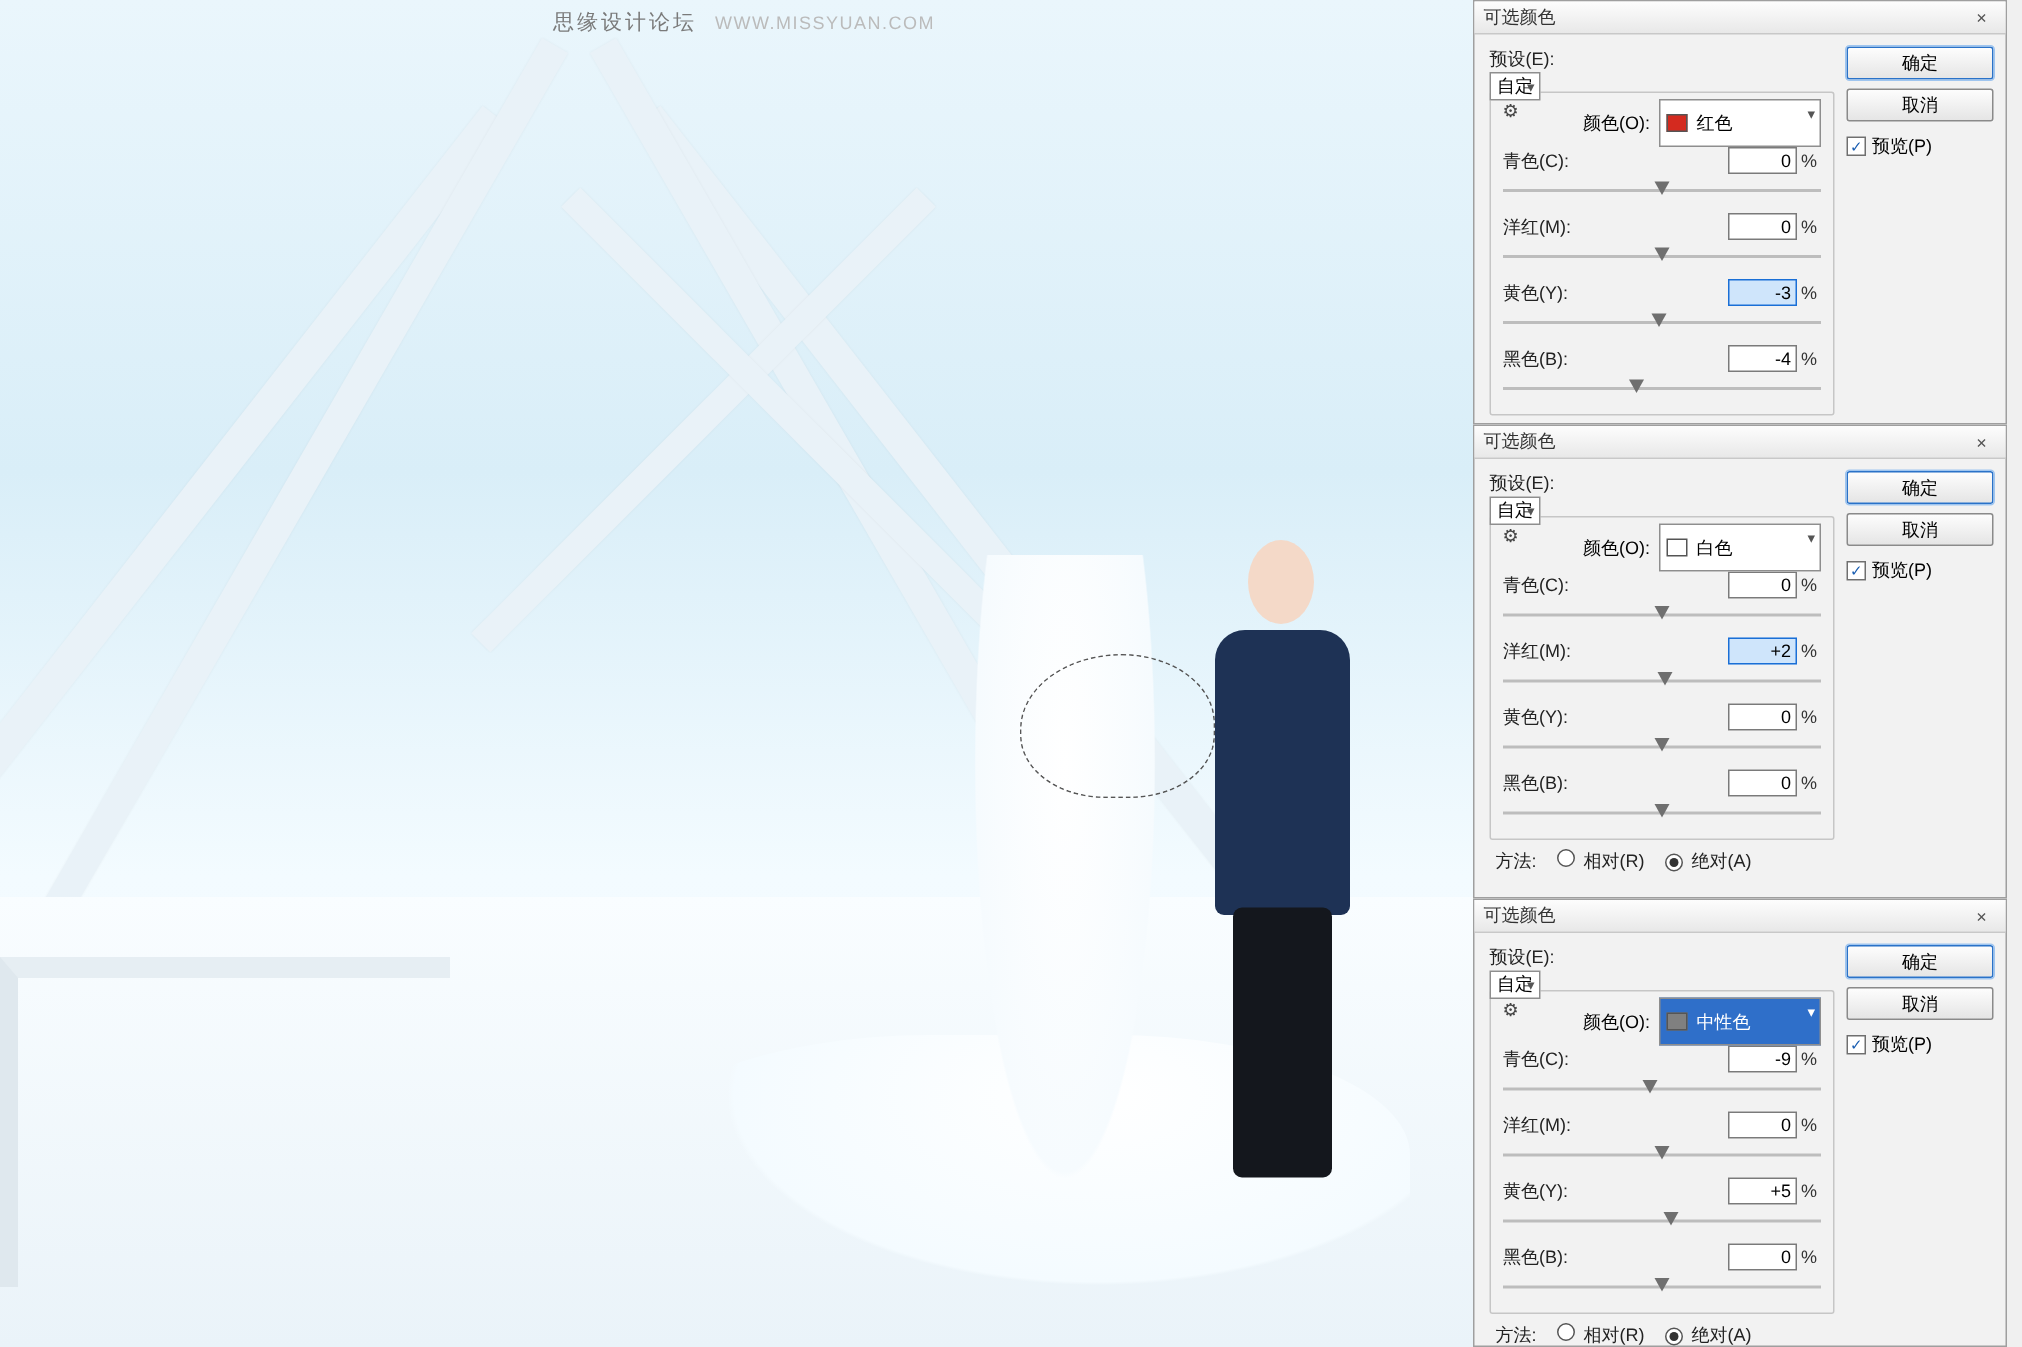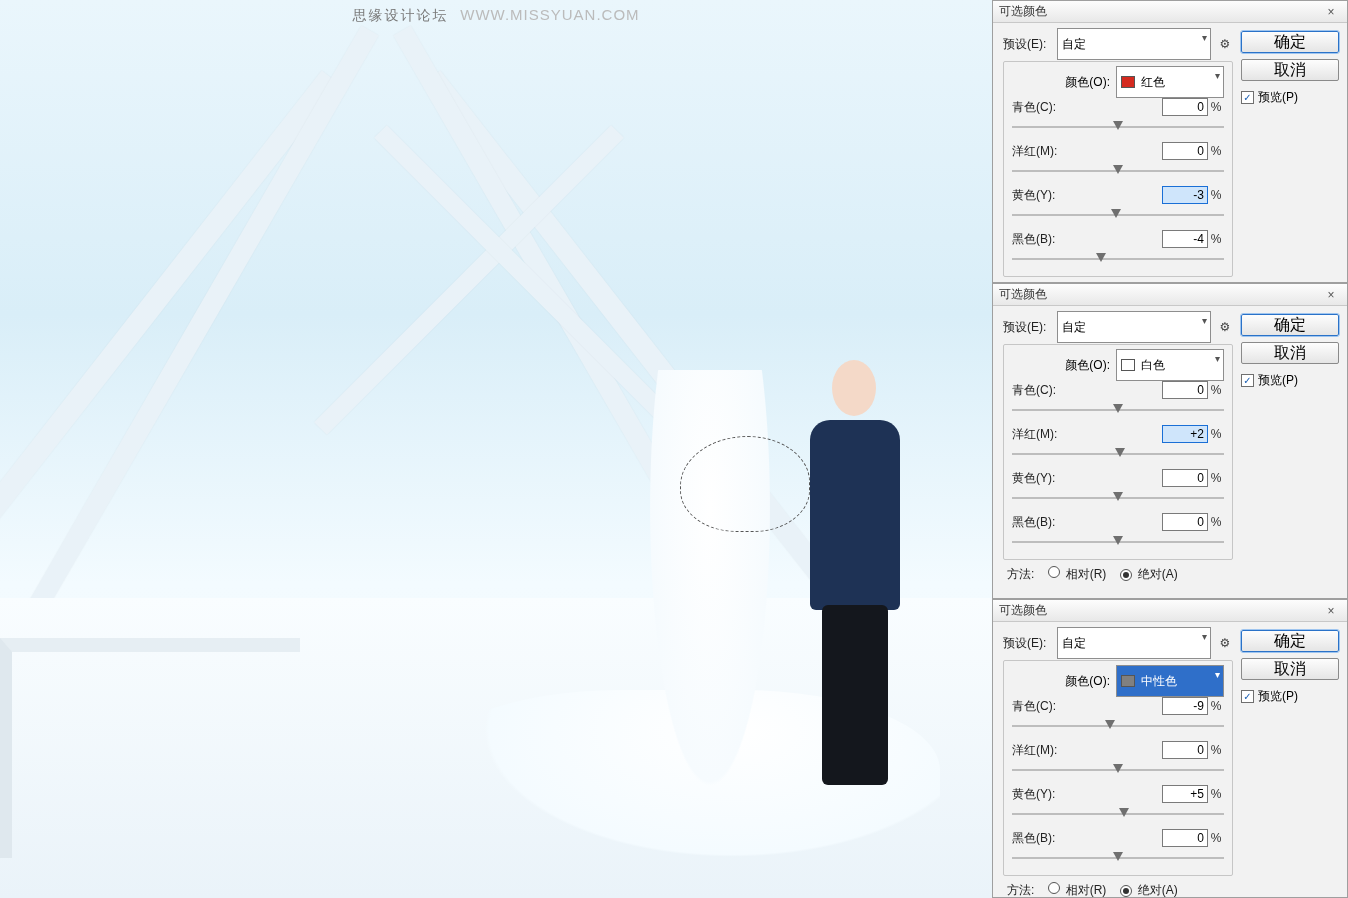--- a/index.html
+++ b/index.html
@@ -18,21 +18,21 @@
     width: 992px; height: 898px;
     background: linear-gradient(180deg,#eaf6fc 0%,#d9eef8 35%,#f3fbff 65%,#eef7fc 100%);
     overflow: hidden;
   }
   .watermark {
     position: absolute;
     top: 6px; left: 50%; transform: translateX(-50%);
     font-size: 14px; color: #7a7a7a; letter-spacing: 2px;
     z-index: 50;
   }
-  .watermark .sub { font-size: 15px; color: #bbb; letter-spacing: 1px; margin-left: 6px;}
+  .watermark .sub { font-size: 12px; color: #bbb; letter-spacing: 1px; margin-left: 6px;}
   
   .beam { position:absolute; background:#e9f2f8; box-shadow:0 0 2px rgba(0,0,0,.05); }
   .b1{left:-50px;top:-50px;width:22px;height:1200px;transform:rotate(38deg);}
   .b2{right:180px;top:-50px;width:22px;height:1200px;transform:rotate(-38deg);}
   .b3{left:60px;top:-50px;width:20px;height:1200px;transform:rotate(30deg);}
   .b4{right:280px;top:-50px;width:20px;height:1200px;transform:rotate(-30deg);}
   .b5{left:460px;top:70px;width:18px;height:420px;transform:rotate(45deg);}
   .b6{left:520px;top:70px;width:18px;height:420px;transform:rotate(-45deg);}
   .floor{position:absolute;left:0;right:0;bottom:0;height:300px;background:linear-gradient(180deg,#f9fdff,#eaf3f9);}
   .bench{position:absolute;left:0;bottom:40px;width:300px;height:220px;border-top:14px solid #e6eef3;border-left:12px solid #dfe8ee;}
@@ -41,49 +41,49 @@
   .dress-train{position:absolute;left:-140px;bottom:-30px;width:520px;height:200px;background:radial-gradient(ellipse at 60% 20%,#fff,#f4fbff 55%,transparent 56%);border-radius:200px/80px;}
   .groom{position:absolute;left:250px;top:10px;width:90px;height:430px;}
   .groom .jacket{position:absolute;top:60px;left:0;width:90px;height:190px;background:#1e3255;border-radius:20px 20px 6px 6px;}
   .groom .head{position:absolute;top:0;left:22px;width:44px;height:56px;background:#f4d9c8;border-radius:50%;}
   .groom .pants{position:absolute;top:245px;left:12px;width:66px;height:180px;background:#14171d;border-radius:6px;}
   .selection{position:absolute;left:680px;top:436px;width:130px;height:96px;border:1px dashed #555;border-radius:60% 55% 50% 50%;}
 
   
   .panels { position:absolute; right:0; top:0; width:356px; height:898px; }
   .dialog {
-    position:absolute; right:0; width:356px;
+    position:absolute; right:10px; width:356px;
     background:#f2f2f2; border:1px solid #9f9f9f;
     box-shadow:0 1px 0 #fff inset;
   }
   .dlg1{top:0;height:283px;}
   .dlg2{top:283px;height:316px;}
   .dlg3{top:599px;height:299px;}
   .titlebar{height:22px;background:linear-gradient(#fdfdfd,#e8e8e8);border-bottom:1px solid #c8c8c8;display:flex;align-items:center;padding:0 6px;}
   .titlebar .ttl{flex:1;font-size:12px;color:#333;}
   .titlebar .close{width:20px;text-align:center;color:#555;cursor:default;}
   .body{display:flex;height:calc(100% - 22px);}
   .left{flex:1;padding:8px 8px 6px 10px;}
   .right{width:106px;padding:8px 8px 0 0;}
-  .row{display:flex;align-items:center;height:26px;margin-bottom:4px;}
+  .row{display:flex;align-items:flex-start;height:26px;margin-bottom:4px;flex-direction:column;}
   .lbl{width:54px;color:#222;}
   .select{flex:1;height:32px;border:1px solid #8e8e8e;background:#fff;display:flex;align-items:center;padding:0 4px;font-size:12px;position:relative;}
   .select .chev{position:absolute;right:3px;top:3px;font-size:10px;color:#555;}
   .swatch{width:14px;height:12px;margin-right:6px;border:1px solid #555;}
   .gear{width:16px;text-align:center;color:#444;margin-left:6px;}
   .group{border:1px solid #c6c6c6;border-radius:2px;padding:8px 8px 4px 8px;margin-top:4px;background:#f2f2f2;}
   .grow{display:flex;align-items:center;height:22px;margin-bottom:2px;justify-content:center;}
   .glabel{flex:1;color:#222;}
   .valbox{width:46px;height:18px;border:1px solid #7a7a7a;background:#fff;text-align:right;padding:0 3px;font-size:12px;line-height:16px;}
   .valbox.focus{border:1px solid #1a6fd6;background:#cfe5fb;color:#000;}
   .pct{width:16px;text-align:center;color:#333;}
   .track{height:14px;position:relative;margin:0 0 6px 0;}
   .track .bar{position:absolute;left:0;right:0;top:6px;height:2px;background:#bdbdbd;}
   .track .thumb{position:absolute;top:1px;width:0;height:0;border-left:5px solid transparent;border-right:5px solid transparent;border-top:9px solid #6f6f6f;}
-  .btn{height:22px;border:1px solid #8a8a8a;background:linear-gradient(#fdfdfd,#e5e5e5);margin-bottom:6px;text-align:center;line-height:20px;font-size:16px;border-radius:2px;}
+  .btn{height:22px;border:1px solid #8a8a8a;background:linear-gradient(#fdfdfd,#e5e5e5);margin-bottom:6px;text-align:center;line-height:20px;font-size:12px;border-radius:2px;}
   .btn.primary{border:1px solid #2a72c8;outline:1px solid #9fc5ef;}
   .chkrow{display:flex;align-items:center;margin-top:8px;}
   .chk{width:13px;height:13px;border:1px solid #6f6f6f;margin-right:4px;background:#fff;display:flex;align-items:center;justify-content:center;font-size:10px;color:#195db1;}
   .methodrow{display:flex;align-items:center;gap:14px;margin-top:6px;color:#222;padding-left:4px;}
   .radio{width:12px;height:12px;border:1px solid #555;border-radius:50%;display:inline-flex;align-items:center;justify-content:center;margin-right:2px;background:#fff;}
   .radio.sel::after{content:"";width:6px;height:6px;border-radius:50%;background:#333;}
   .colorrow{display:flex;align-items:center;height:24px;margin-bottom:2px;margin-left:48px;}
   .colorrow .clabel{width:56px;text-align:right;padding-right:6px;}
 </style>
 </head>

